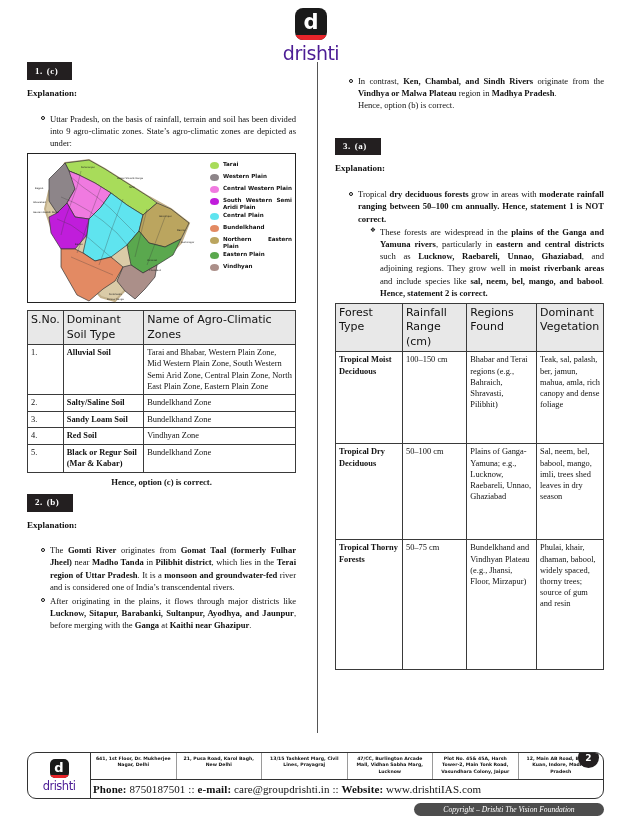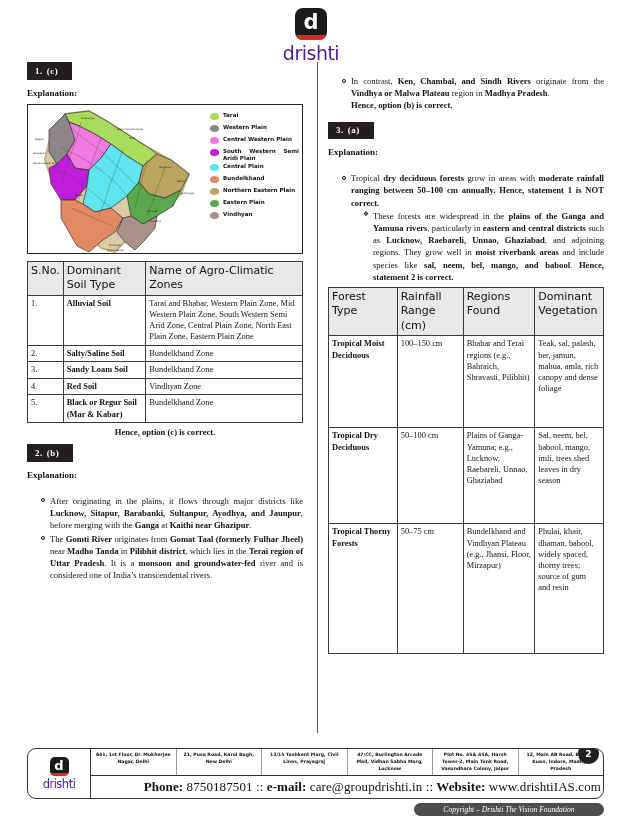--- a/index.html
+++ b/index.html
@@ -66,21 +66,21 @@
   }
 
   
   .page-body {
     position: absolute;
     top: 62px;
     left: 27px;
     right: 18px;
     bottom: 95px;
     display: flex;
-    gap: 0;
+    gap: 7px;
   }
   .col {
     width: 288px;
     font-size: 8.6px;
     line-height: 1.42;
     text-align: justify;
   }
   .col-left { padding-right: 9px; }
   .col-divider {
     width: 1px;
@@ -273,22 +273,22 @@
     font-family: "DejaVu Sans", sans-serif;
     font-size: 4.6px;
     font-weight: bold;
     line-height: 1.5;
     text-align: center;
     border-right: 1px solid #9a9a9a;
     color: #111;
   }
   .addr-cell:last-child { border-right: none; }
   .contact-row {
-    text-align: right;
-    font-size: 13px;
+    text-align: left;
+    font-size: 11px;
     font-weight: bold;
     padding: 3px 2px;
     letter-spacing: 0.1px;
   }
   .contact-row .thin { font-weight: normal; }
   .page-circle {
     position: absolute;
     right: 4px;
     top: -6px;
     width: 21px;
@@ -332,20 +332,23 @@
 <div class="page-body">
 
   <div class="col col-left">
 
     <div class="q-badge">
       <span class="q-num">1.</span><span>(c)</span>
     </div>
 
     <div class="expl-label">Explanation:</div>
 
+    <ul class="b">
+      <li>Uttar Pradesh, on the basis of rainfall, terrain and soil has been divided into 9 agro-climatic zones. State’s agro-climatic zones are depicted as under:</li>
+    </ul>
 
     
     <div class="map-figure">
       <div class="map-canvas">
         <svg viewBox="0 0 175 150" width="175" height="150">
 
           <path d="M34,6 L58,3 L74,12 L96,26 L118,40 L140,52 L158,66 L150,86 L136,100 L120,110 L112,122 L96,131 L84,144 L70,140 L58,126 L46,112 L40,96 L28,86 L20,70 L14,52 L18,34 Z" fill="#d9c9a3" stroke="#c0ad85" stroke-width="2" opacity="0.95"></path>
 
           <path d="M34,6 L58,3 L74,12 L96,26 L118,40 L126,46 L112,58 L96,48 L80,36 L64,26 L48,18 L38,14 Z" fill="#a8dc5a" stroke="#333" stroke-width="0.7"></path>
 
@@ -476,38 +479,38 @@
     <div class="hence">Hence, option (c) is correct.</div>
 
     
     <div class="q-badge">
       <span class="q-num">2.</span><span>(b)</span>
     </div>
 
     <div class="expl-label">Explanation:</div>
 
     <ul class="b">
+      <li>The <b>Gomti River</b> originates from <b>Gomat Taal (formerly Fulhar Jheel)</b> near <b>Madho Tanda</b> in <b>Pilibhit district</b>, which lies in the <b>Terai region of Uttar Pradesh</b>. It is a <b>monsoon and groundwater-fed</b> river and is considered one of India’s transcendental rivers.</li>
       <li>After originating in the plains, it flows through major districts like <b>Lucknow, Sitapur, Barabanki, Sultanpur, Ayodhya, and Jaunpur</b>, before merging with the <b>Ganga</b> at <b>Kaithi near Ghazipur</b>.</li>
-      <li>The <b>Gomti River</b> originates from <b>Gomat Taal (formerly Fulhar Jheel)</b> near <b>Madho Tanda</b> in <b>Pilibhit district</b>, which lies in the <b>Terai region of Uttar Pradesh</b>. It is a <b>monsoon and groundwater-fed</b> river and is considered one of India’s transcendental rivers.</li>
     </ul>
 
   </div>
 
   <div class="col-divider"></div>
 
   <div class="col col-right">
 
     <ul class="b">
       <li>
         <span class="line">In contrast, <b>Ken, Chambal, and Sindh Rivers</b> originate from the <b>Vindhya or Malwa Plateau</b> region in <b>Madhya Pradesh</b>.</span>
-        <span class="line" style="font-weight:bold">Hence, option (b) is correct.</span>
+        <span class="line" style="font-weight:normal">Hence, option (b) is correct.</span>
       </li>
     </ul>
 
-    <div class="q-badge" style="margin-top:6px">
+    <div class="q-badge" style="margin-top:22px">
       <span class="q-num">3.</span><span>(a)</span>
     </div>
 
     <div class="expl-label">Explanation:</div>
 
     <ul class="b">
       <li>
         <span class="line">Tropical <b>dry deciduous forests</b> grow in areas with <b>moderate rainfall ranging between 50–100 cm annually. Hence, statement 1 is NOT correct.</b></span>
         <ul class="d">
           <li>These forests are widespread in the <b>plains of the Ganga and Yamuna rivers</b>, particularly in <b>eastern and central districts</b> such as <b>Lucknow, Raebareli, Unnao, Ghaziabad</b>, and adjoining regions. They grow well in <b>moist riverbank areas</b> and include species like <b>sal, neem, bel, mango, and babool</b>. <b>Hence, statement 2 is correct.</b></li>

